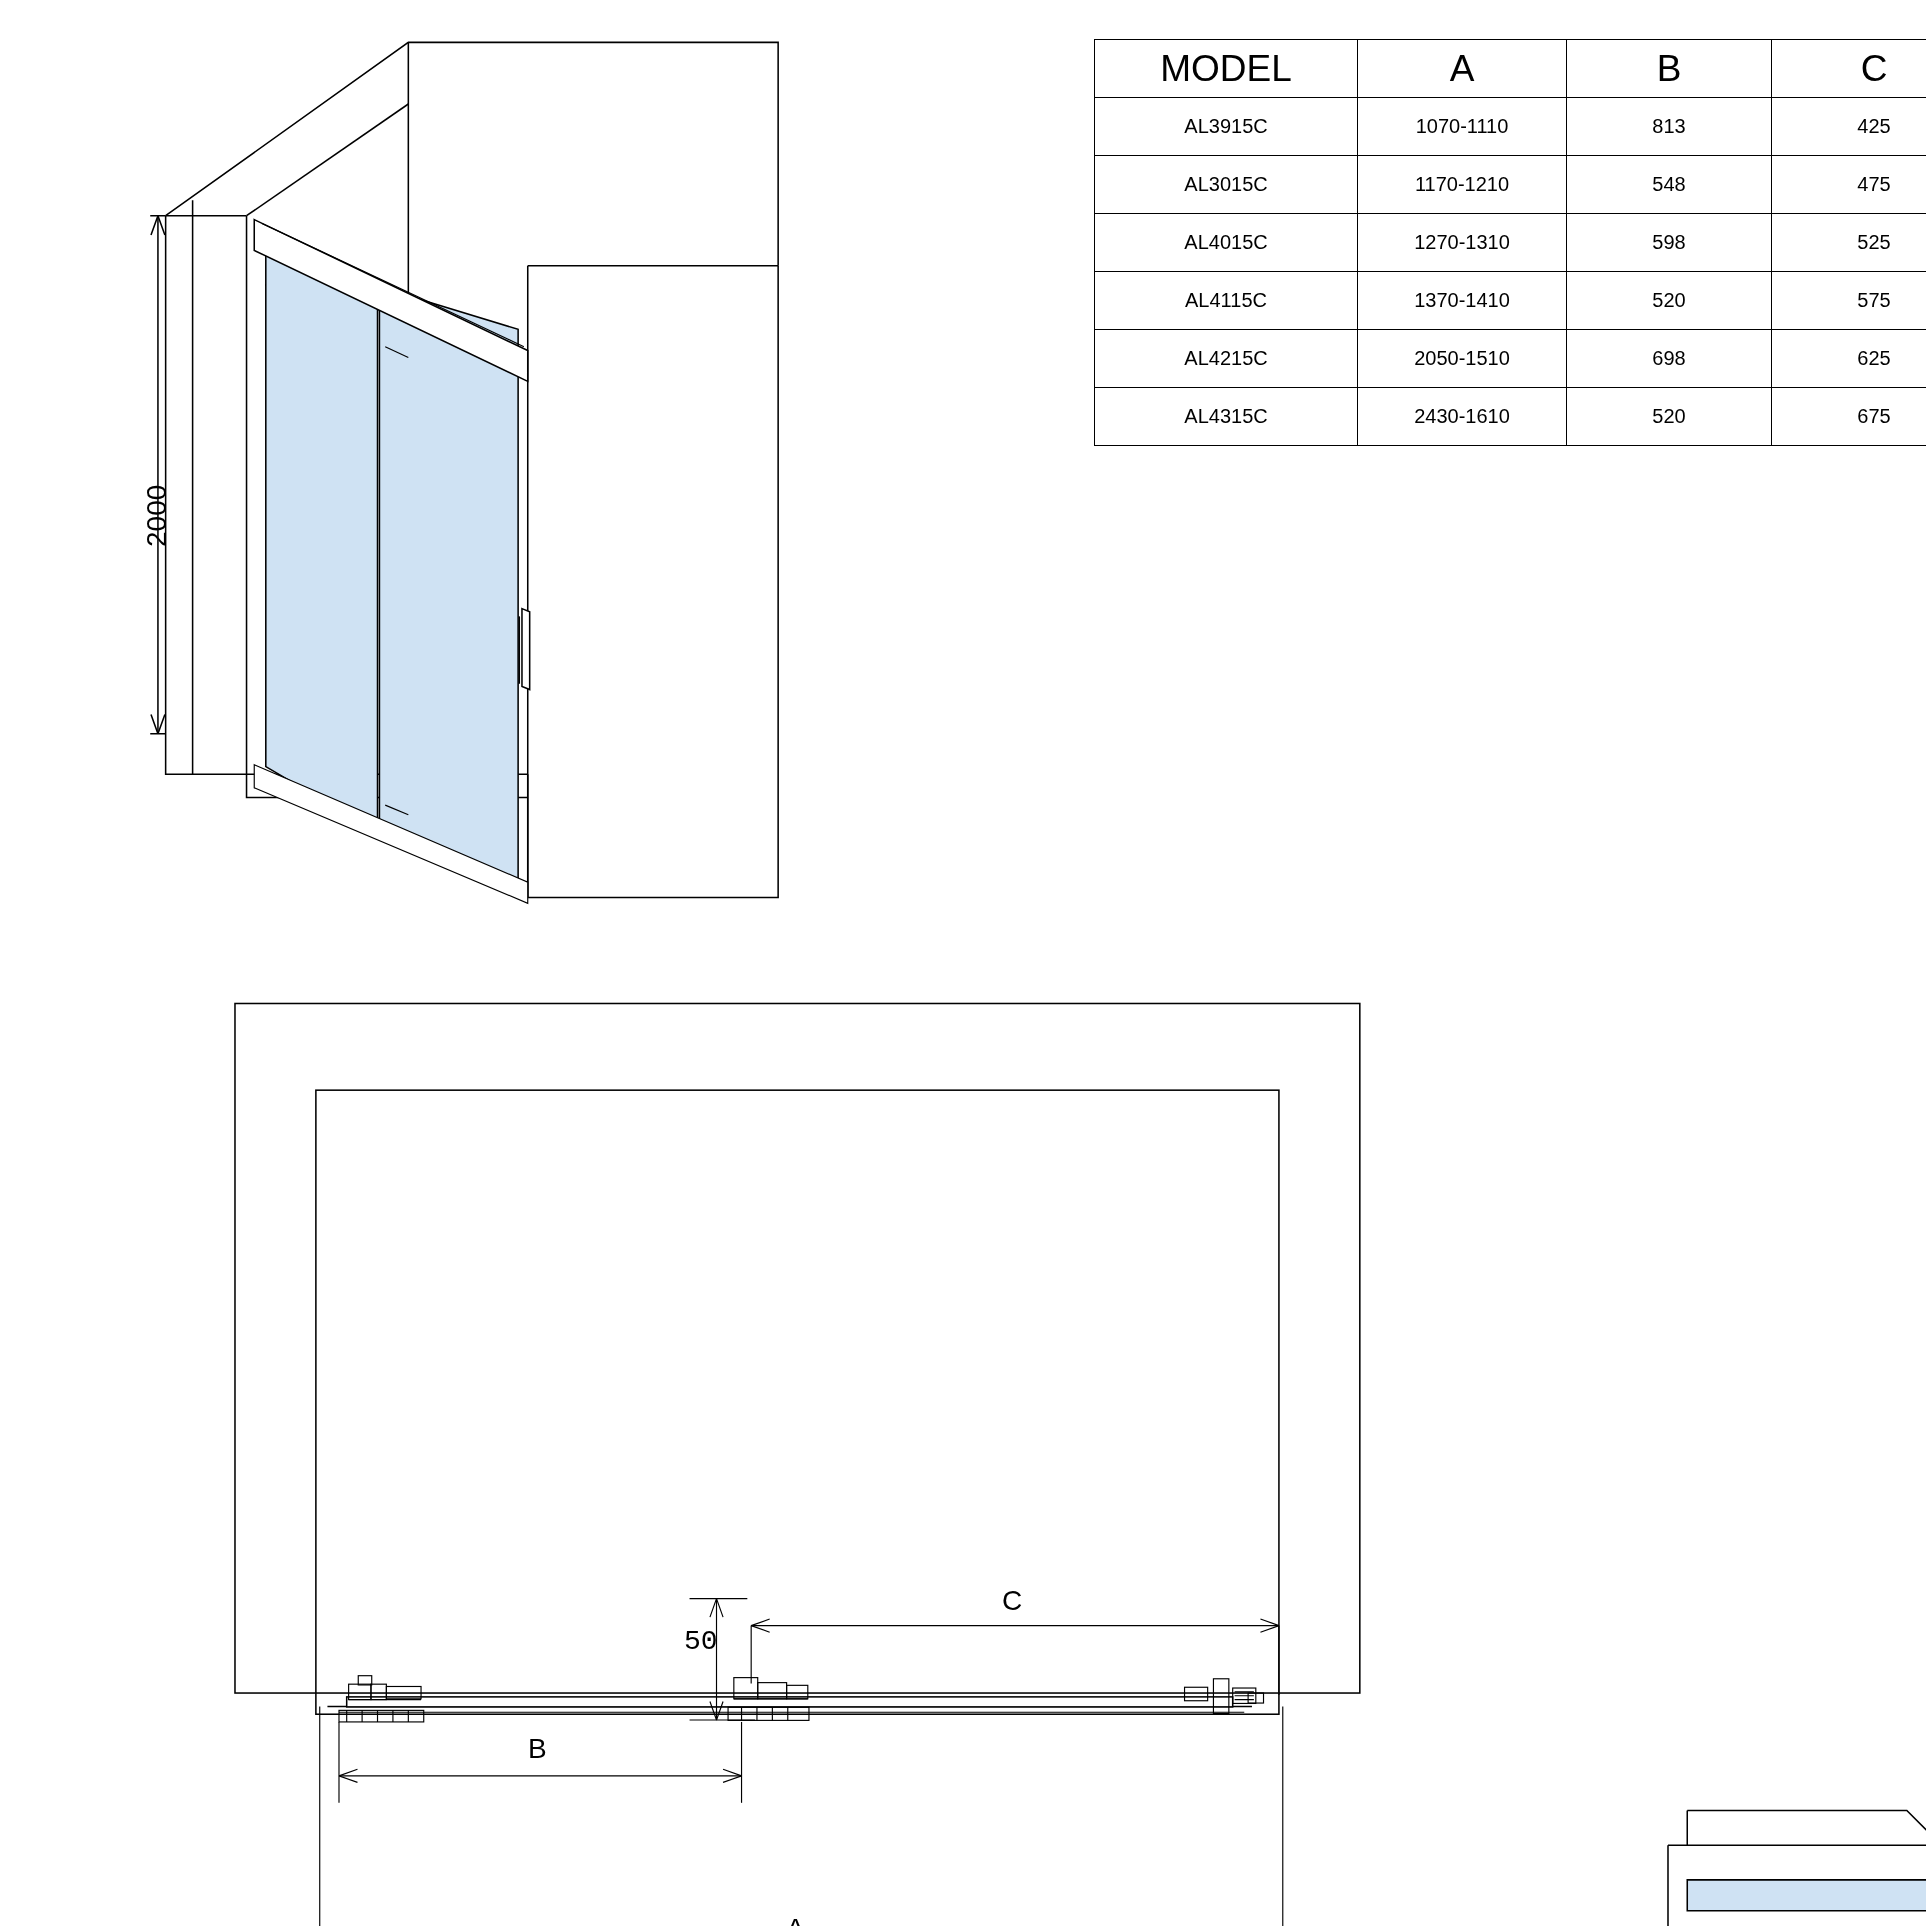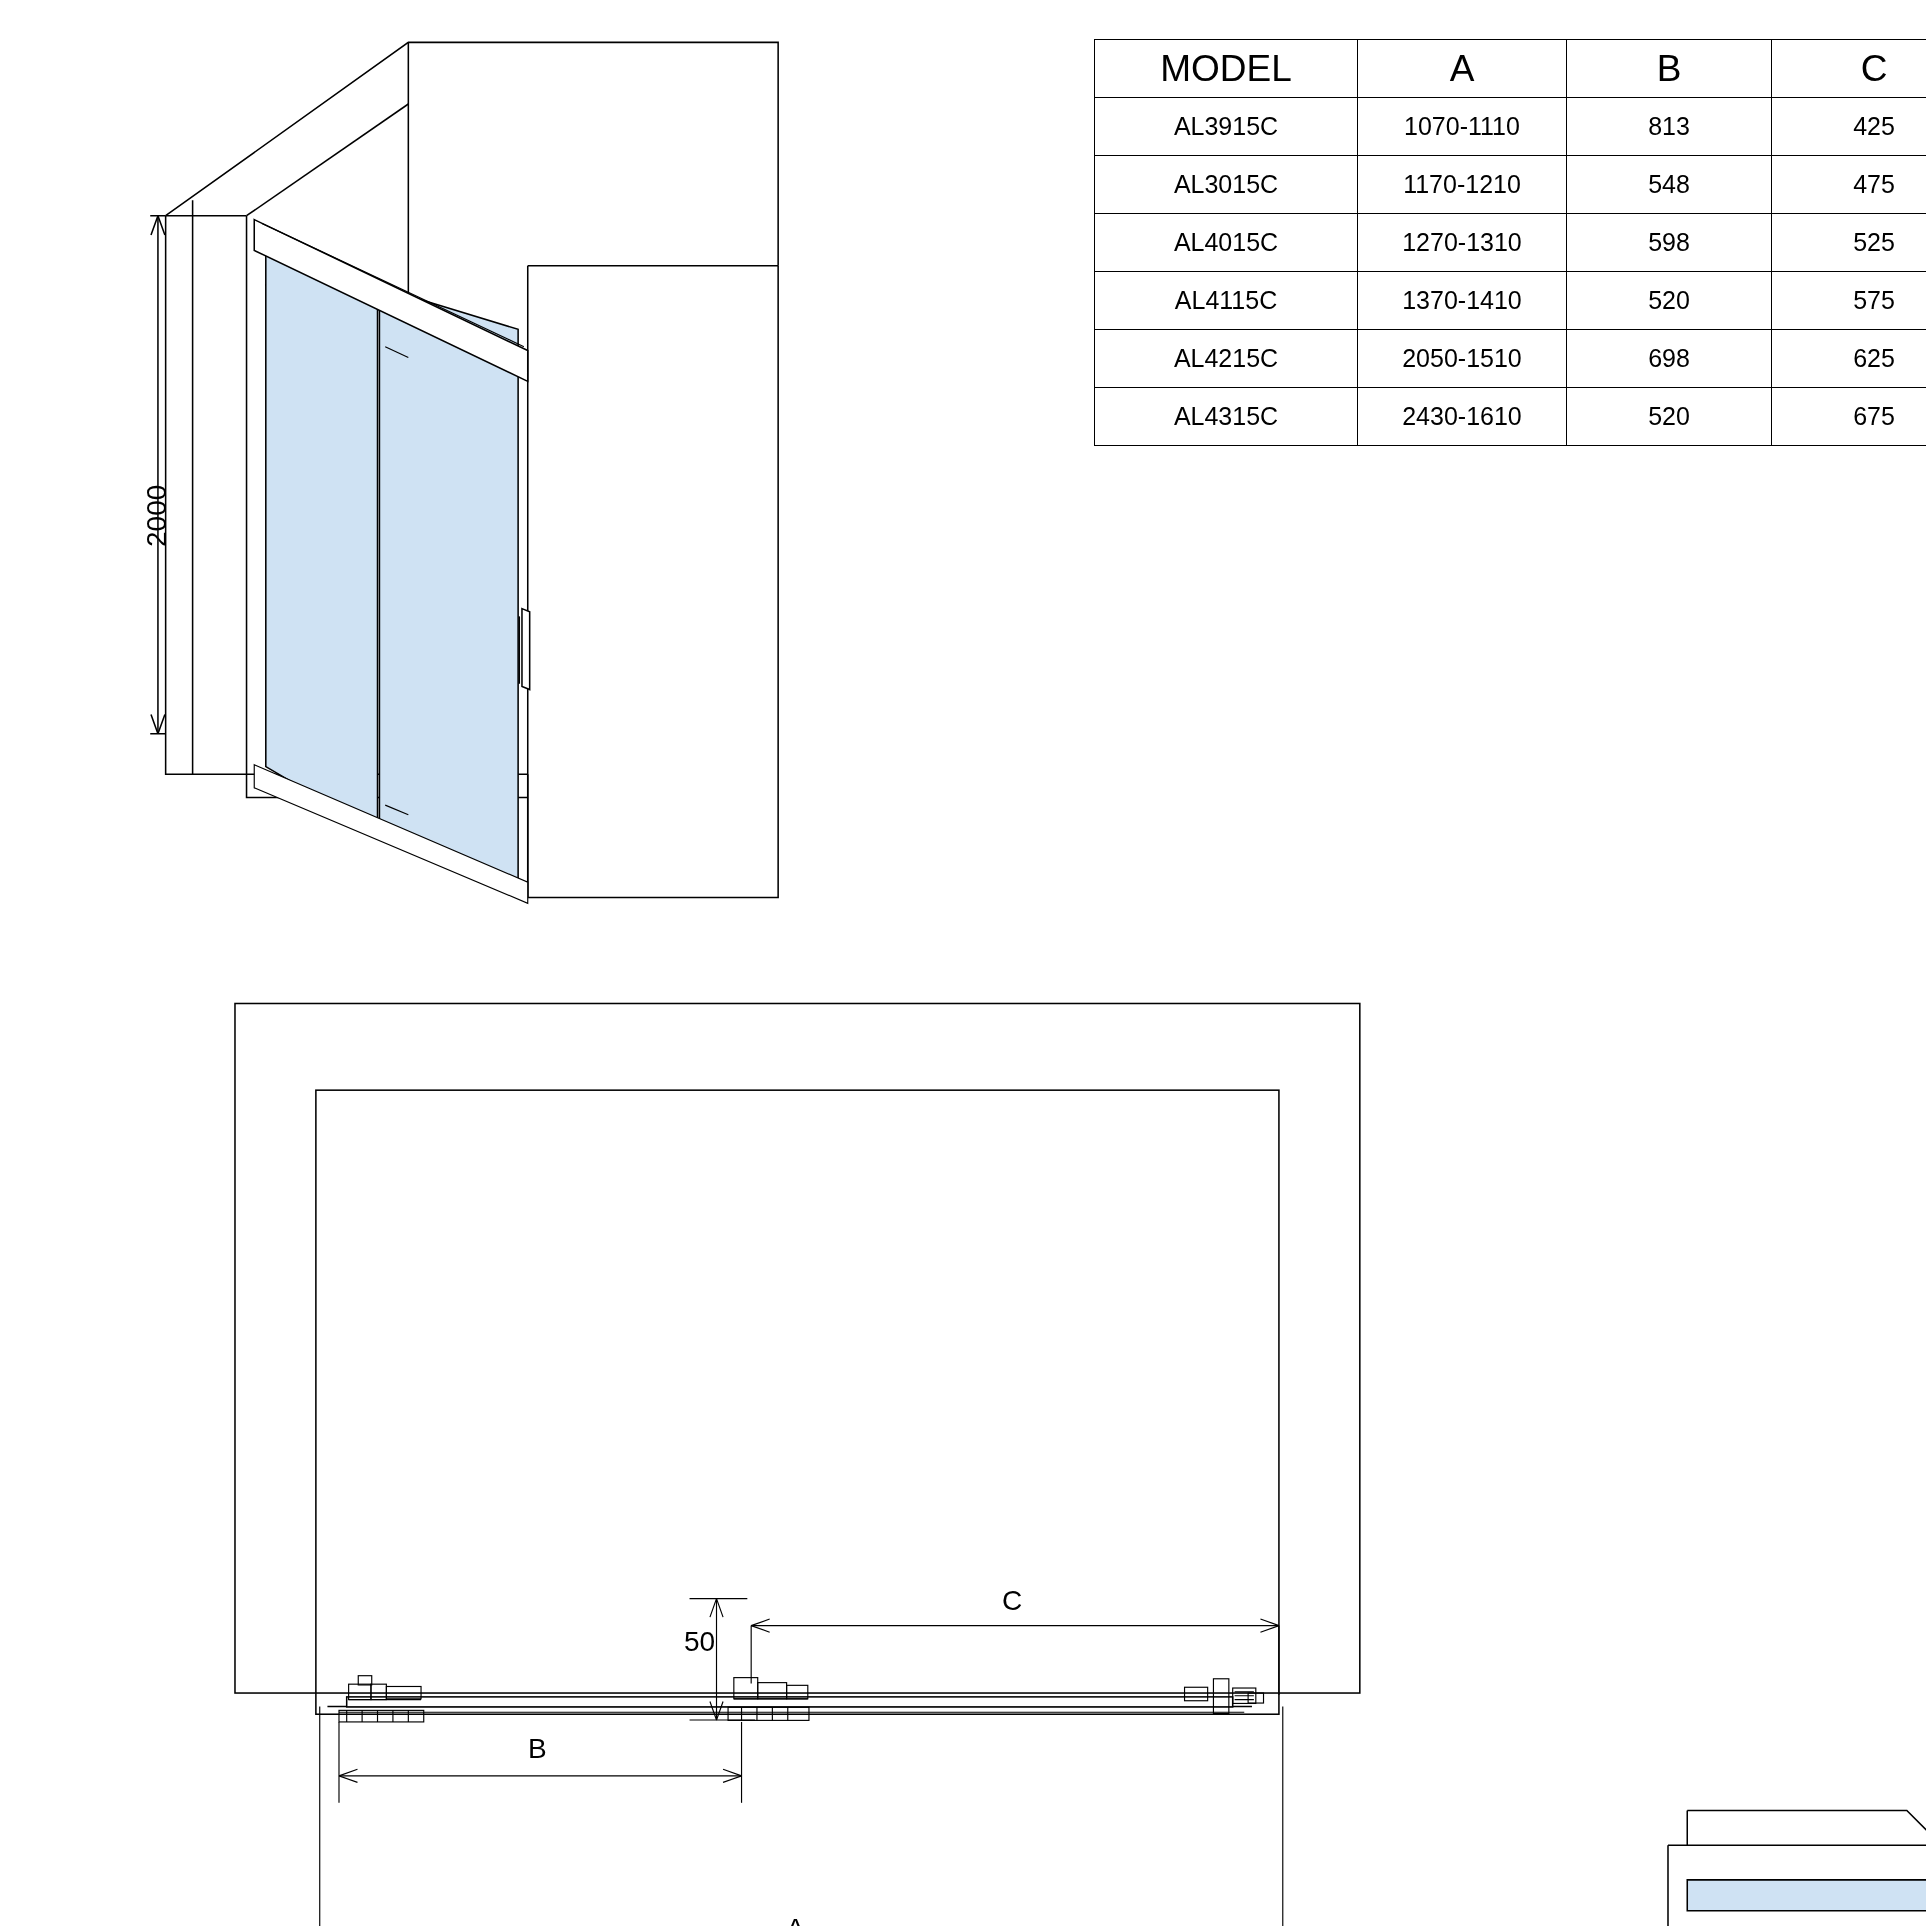--- a/index.html
+++ b/index.html
@@ -2,21 +2,21 @@
 <html style="font-size:6.2px"><head>
 <meta charset="utf-8">
 <style>
   html,body{margin:0;padding:0;background:#ffffff;}
   body{width:2408px;height:2408px;position:relative;font-family:"Liberation Sans",sans-serif;color:#000;}
   .stage{position:absolute;left:0;top:0;width:2408px;height:2408px;}
 
   
   .spec-table{position:absolute;left:1094px;top:39px;border-collapse:collapse;}
   .spec-table td,.spec-table th{
-     border:1.2px solid #000;font-weight:normal;font-size:25px;
+     border:1.2px solid #000;font-weight:normal;font-size:20px;
      text-align:center;padding:0;height:57px;color:#000;
   }
   .spec-table .c-model{width:262px;}
   .spec-table .c-a{width:208px;}
   .spec-table .c-b{width:204px;}
   .spec-table .c-c{width:204px;}
   .spec-table thead td{font-size:37px;}
 
   
   .lbl{position:absolute;font-size:28px;line-height:1;white-space:nowrap;}
@@ -173,21 +173,21 @@
       <path d="M880,4470 L880,4680" stroke-width="3"></path>
       <path d="M1925,4470 L1925,4680" stroke-width="3"></path>
 
       <path d="M830,5080 L3330,5080" stroke-width="3"></path>
       <path d="M830,5080 L878,5063 M830,5080 L878,5097" stroke-width="3"></path>
       <path d="M3330,5080 L3282,5063 M3330,5080 L3282,5097" stroke-width="3"></path>
       <path d="M830,4430 L830,5140" stroke-width="3"></path>
       <path d="M3330,4430 L3330,5140" stroke-width="3"></path>
     </g>
   </svg>
-  <div class="lbl" style="left:684px;top:1628px;">50</div>
+  <div class="lbl" style="left:684px;top:1628px;font-family:Liberation Mono, monospace;">50</div>
   <div class="lbl" style="left:1002px;top:1587px;">C</div>
   <div class="lbl" style="left:528px;top:1735px;">B</div>
   <div class="lbl" style="left:786px;top:1915px;">A</div>
 
   <svg width="2408" height="2408" viewBox="0 0 6251 6251">
     <g fill="none" stroke="#000" stroke-width="4">
 
       <path d="M1350,5380 L1350,5840" stroke-width="5"></path>
       <g stroke-width="3">
         <path d="M1350,5410 L1270,5360"></path>

